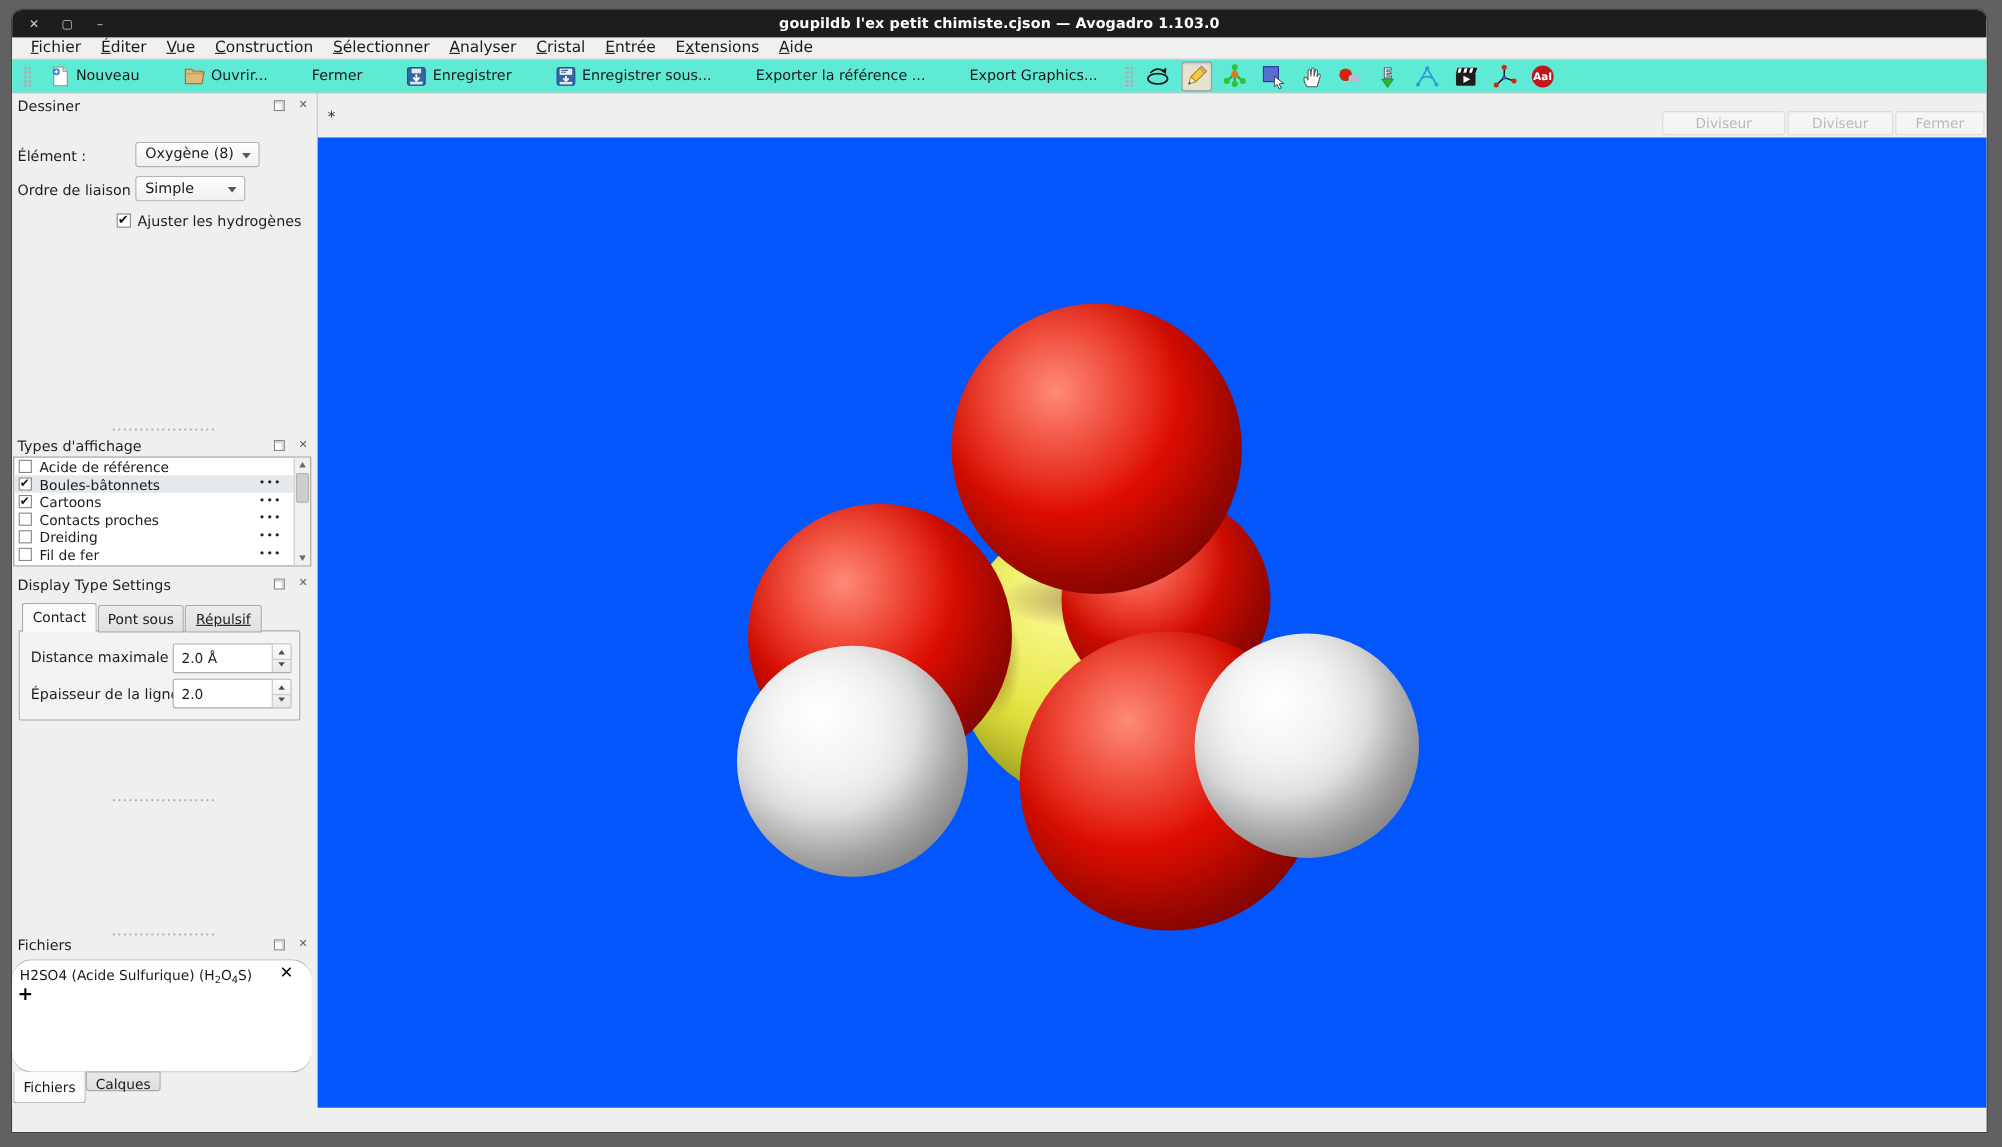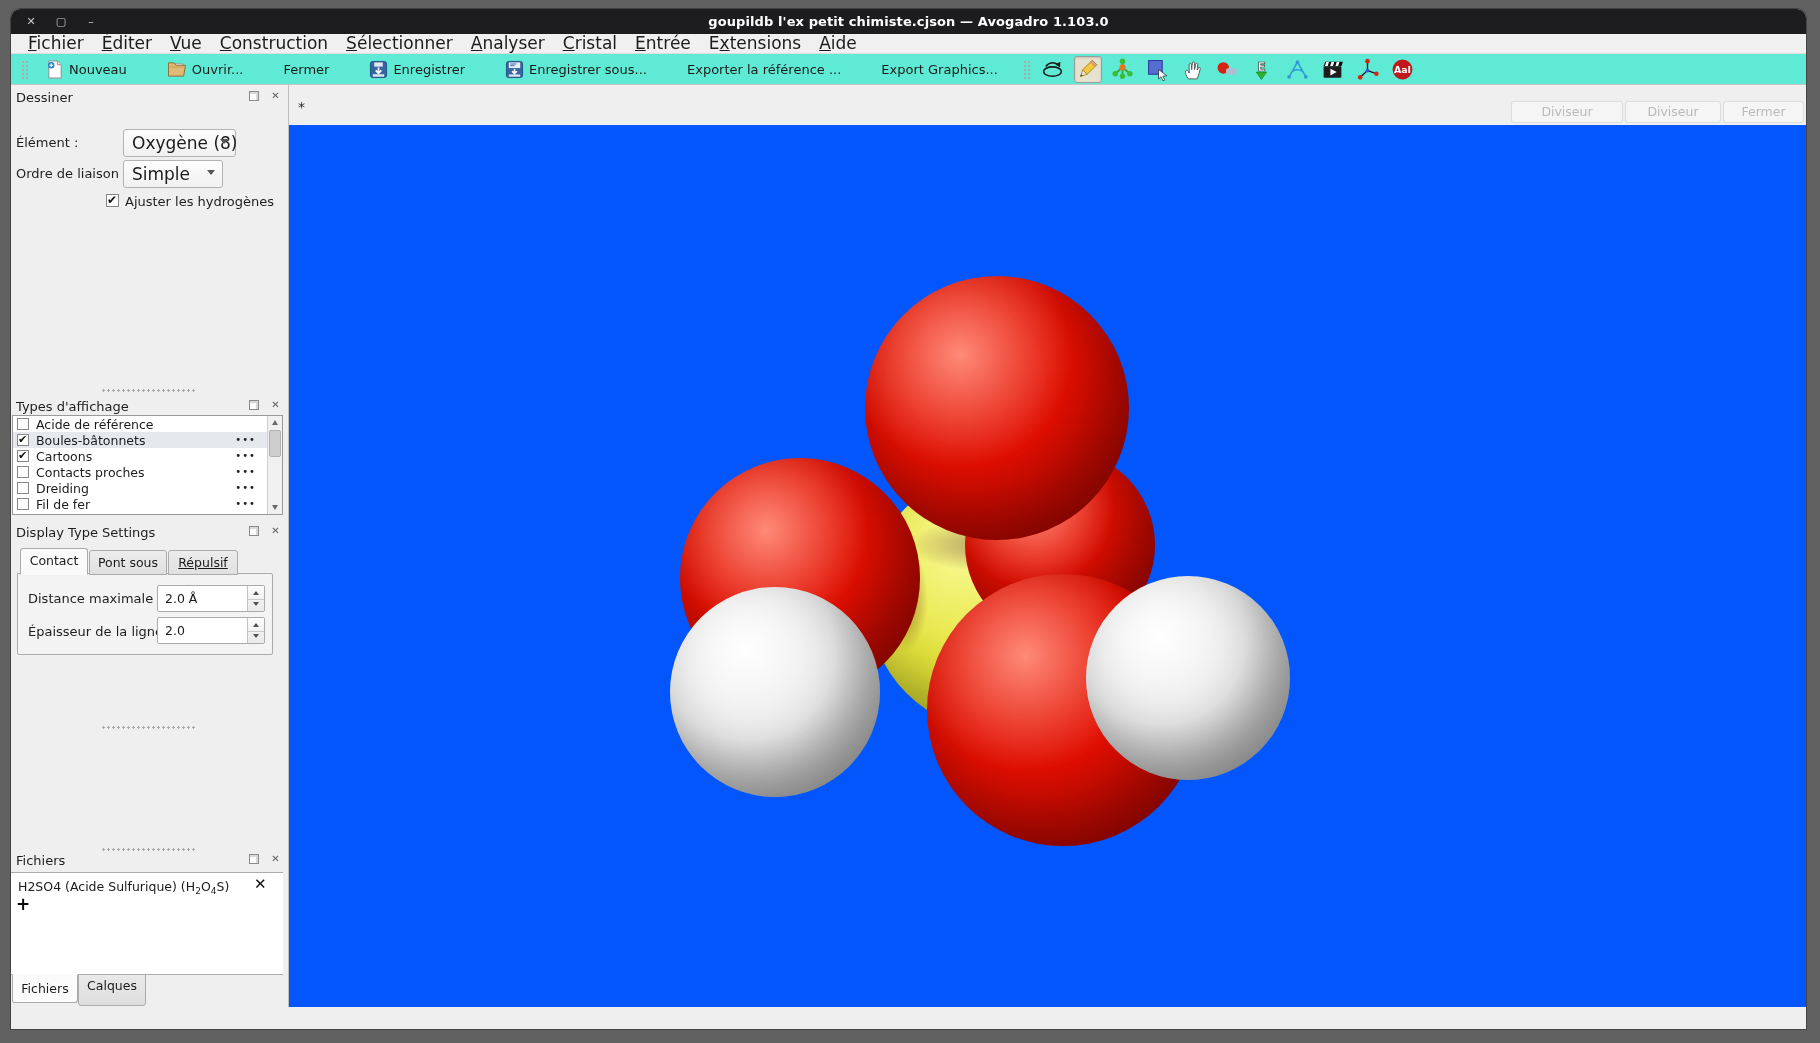--- a/index.html
+++ b/index.html
@@ -23,21 +23,21 @@
   .titlebar .title {
     text-align:center; line-height:25px; color:#ffffff;
     font-size:13px; font-weight:bold; letter-spacing:.1px;
   }
   .win-controls { position:absolute; left:13px; top:0; height:25px; display:flex; gap:16px; align-items:center; }
   .win-btn { color:#c9c9c9; font-size:11px; line-height:11px; width:14px; text-align:center; cursor:default; }
 
   
   .menubar {
     height:20px; background:#f0f0f0; border-bottom:1px solid #dddddd;
-    display:flex; align-items:center; padding-left:8px; font-size:17px;
+    display:flex; align-items:center; padding-left:8px; font-size:14px;
   }
   .menu-item { padding:0 9px; line-height:19px; }
   .menu-item u { text-decoration:underline; }
 
   
   .toolbar {
     height:31px; background:#5eead4; border-bottom:1px solid #c6c6c6;
     display:flex; align-items:center; font-size:13px;
   }
   .tb-handle {
@@ -73,21 +73,21 @@
   
   .dock-title { position:absolute; left:5px; font-size:13px; color:#1e1e1e; }
   .panel-btns { position:absolute; display:flex; gap:9px; }
   .pbtn { width:13px; height:12px; position:relative; color:#6f6f6f; }
   .pbtn.float::after { content:""; position:absolute; left:2px; top:1px; width:8px; height:8px; border:1px solid #8a8a8a; background:#fdfdfd; box-shadow: inset -2px 2px 0 #d9d9d9; }
   .pbtn.closep { font-size:10px; line-height:12px; text-align:center; color:#5c5c5c; font-weight:bold; }
 
   .field-label { position:absolute; font-size:13px; color:#1e1e1e; white-space:nowrap; }
   .combo {
     position:absolute; background:linear-gradient(#fdfdfd,#f1f1f1);
-    border:1px solid #b3b3b3; border-radius:3px; font-size:17px;
+    border:1px solid #b3b3b3; border-radius:3px; font-size:13px;
     padding:3px 20px 3px 8px; white-space:nowrap;
   }
   .combo::after {
     content:""; position:absolute; right:7px; top:9px;
     border-left:4px solid transparent; border-right:4px solid transparent;
     border-top:5px solid #555;
   }
   .cb { position:absolute; width:13px; height:13px; background:#fff; border:1px solid #868686; }
   .cb.checked::after { content:"✔"; position:absolute; left:0px; top:-2px; font-size:12px; font-weight:bold; color:#101010; }
 
@@ -120,21 +120,21 @@
   .tab.active { background:#fafafa; height:27px; z-index:2; border-bottom-color:#fafafa; }
   .settings-frame { position:absolute; border:1px solid #ababab; border-radius:0 2px 2px 2px; background:#f3f3f4; }
   .spin { position:absolute; background:#ffffff; border:1px solid #ababab; border-radius:2px; font-size:12.5px; }
   .spin .val { position:absolute; left:7px; top:5px; }
   .spin .arrows { position:absolute; right:0; top:0; bottom:0; width:17px; border-left:1px solid #c2c2c2; background:linear-gradient(#fcfcfc,#e9e9e9); }
   .spin .arrows::before { content:""; position:absolute; left:5px; top:5px; border-left:3.5px solid transparent; border-right:3.5px solid transparent; border-bottom:4.5px solid #4e4e4e; }
   .spin .arrows::after { content:""; position:absolute; left:5px; bottom:5px; border-left:3.5px solid transparent; border-right:3.5px solid transparent; border-top:4.5px solid #4e4e4e; }
   .spin .arrows .mid { position:absolute; left:0; top:50%; width:100%; height:1px; background:#c9c9c9; }
 
   
-  .files-box { position:absolute; left:0; top:787px; width:272px; height:103px; background:#ffffff; border-top:1px solid #ababab; border-bottom:1px solid #ababab; }
+  .files-box { position:absolute; left:0; top:787px; width:272px; height:103px; background:#ffffff; border-top:1px solid #ababab; border-bottom:1px solid #ababab;border-radius:18px; }
   .file-label { position:absolute; left:7px; top:6px; font-size:12.5px; white-space:nowrap; }
   .file-label .subsc { font-size:9px; vertical-align:-3px; }
   .file-remove { position:absolute; left:243px; top:2px; font-size:15px; font-weight:bold; color:#090909; }
   .file-add { position:absolute; left:5px; top:23px; font-size:17px; font-weight:bold; color:#090909; line-height:16px; }
 
   .btab { position:absolute; font-size:12.5px; text-align:center; border:1px solid #ababab; background:linear-gradient(#e9e9e9,#dedede); border-radius:0 0 3px 3px; }
   .btab.active { background:#fbfbfb; z-index:2; border-top-color:#fbfbfb; }
 </style>
 </head>
 <body>
@@ -424,21 +424,21 @@
         <div class="panel-btns" style="left:236px; top:768px;">
           <span class="pbtn float"></span>
           <span class="pbtn closep">✕</span>
         </div>
         <div class="files-box">
           <div class="file-label"><span>H2SO4 (Acide Sulfurique) (H</span><span class="subsc">2</span><span>O</span><span class="subsc">4</span><span>S)</span></div>
           <span class="file-remove">✕</span>
           <span class="file-add">+</span>
         </div>
         <div class="btab active" style="left:1px; top:889px; width:66px; height:29px; line-height:27px;">Fichiers</div>
-        <div class="btab" style="left:67px; top:889px; width:68px; height:32px; line-height:22px;">Calques</div>
+        <div class="btab" style="left:67px; top:889px; width:68px; height:18px; line-height:22px;">Calques</div>
       </div>
 
       <div class="central">
         <div class="central-strip">
           <span class="modified-star">*</span>
           <span class="strip-btn" style="right:183px; width:112px;">Diviseur horizontal</span>
           <span class="strip-btn" style="right:85px; width:96px;">Diviseur vertical</span>
           <span class="strip-btn" style="right:2px; width:81px;">Fermer</span>
         </div>
         <div class="viewport" id="viewport" style="background: rgb(3, 86, 251);">

